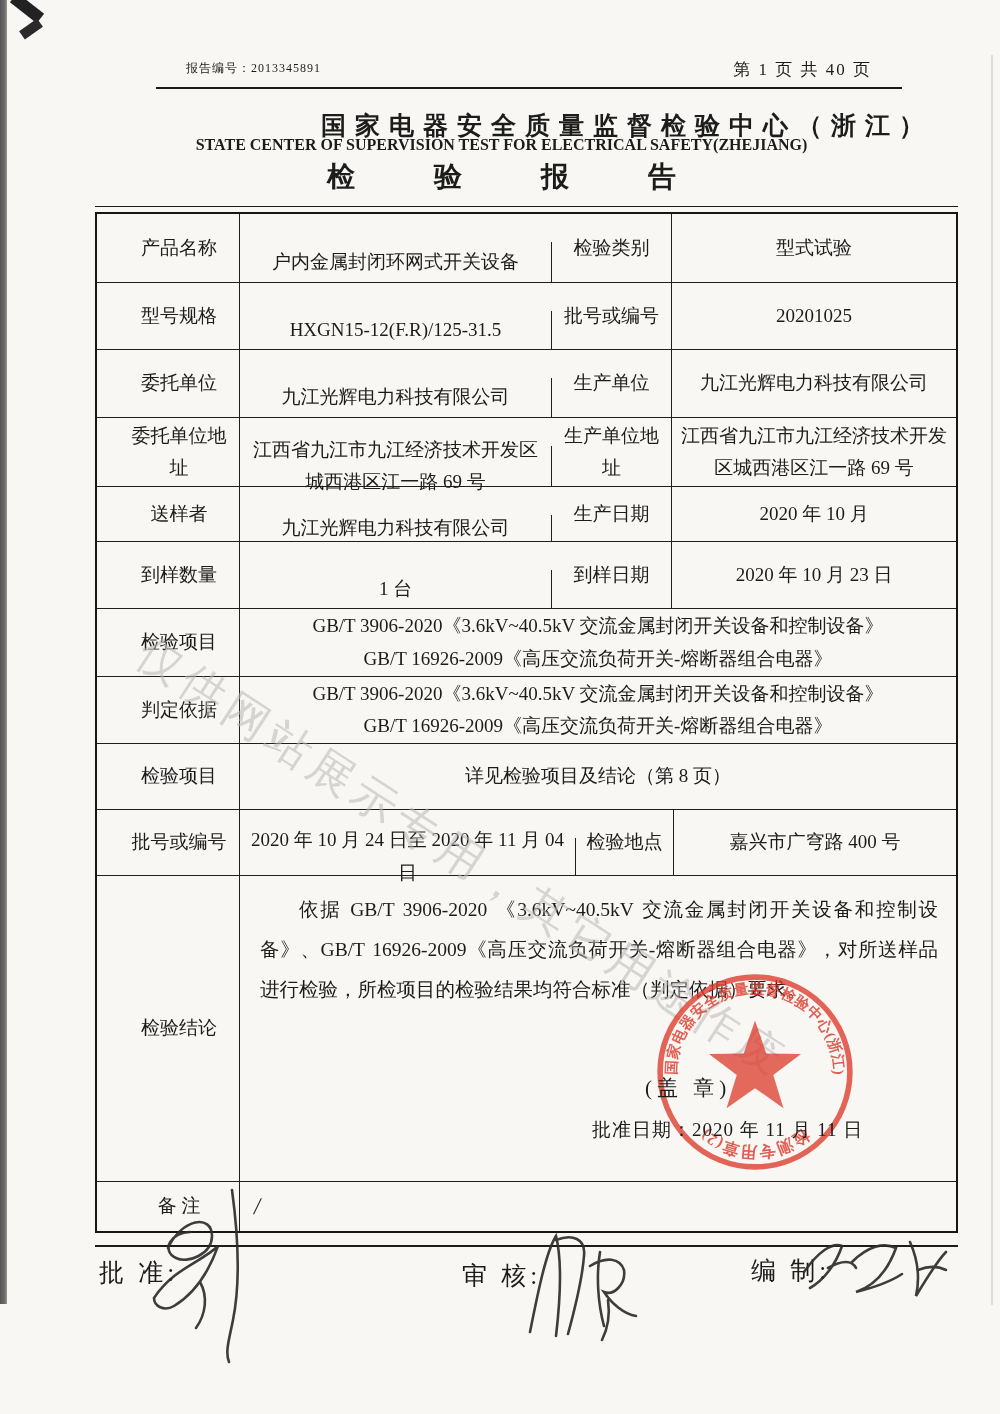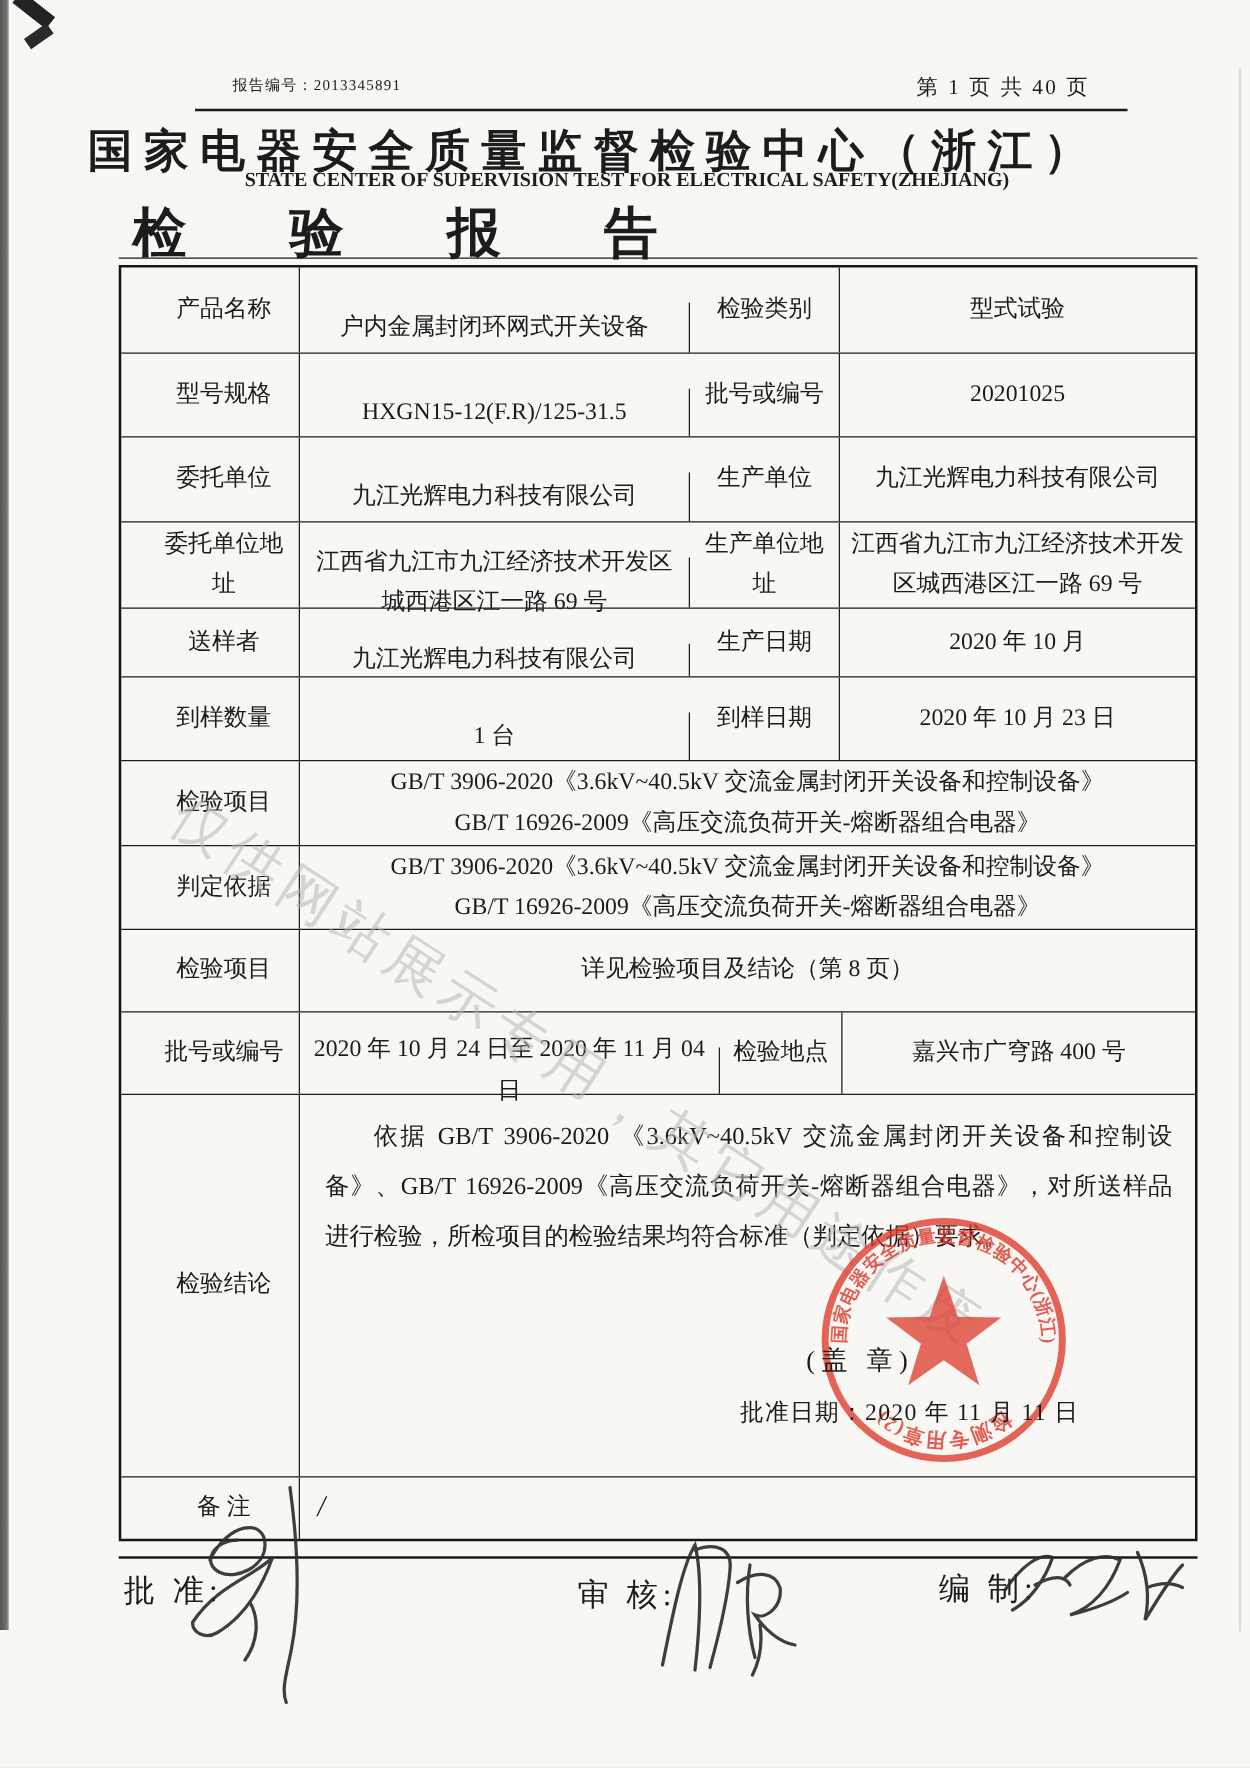--- a/index.html
+++ b/index.html
@@ -17,26 +17,26 @@
   .corner-mark2 { position:absolute; left:20px; top:24px; width:22px; height:10px;
     background:#2a2a2a; transform:rotate(-35deg); }
   .scan-line-right { position:absolute; left:991px; top:55px; width:2px; height:1250px; background:#dedcd8; }
 
   
   .report-no { position:absolute; left:186px; top:60px; font-size:12px; letter-spacing:1px; }
   .page-info { position:absolute; right:128px; top:58px; font-size:17px; letter-spacing:2px; }
   .header-rule { position:absolute; left:156px; top:87px; width:746px; height:2px; background:#1a1a1a; }
 
   
-  .title-cn { position:absolute; left:70px; top:97px; width:863px; text-align:left;
-    font-size:36px; font-weight:bold; letter-spacing:9px; white-space:nowrap; }
+  .title-cn { position:absolute; left:70px; top:109px; width:863px; text-align:right;
+    font-size:25px; font-weight:bold; letter-spacing:9px; white-space:nowrap; }
   .title-en { position:absolute; left:70px; top:136px; width:863px; text-align:center;
     font-size:16px; font-weight:bold; letter-spacing:0px; white-space:nowrap; }
-  .title-report { position:absolute; left:70px; top:158px; width:863px; text-align:left;
-    font-size:43px; font-weight:bold; letter-spacing:36px; text-indent:36px; white-space:nowrap; }
+  .title-report { position:absolute; left:70px; top:158px; width:863px; text-align:center;
+    font-size:28px; font-weight:bold; letter-spacing:36px; text-indent:36px; white-space:nowrap; }
 
   
   .report-table { position:absolute; left:95px; top:212px; width:863px;
     border:2.5px solid #161616; box-sizing:border-box; background:transparent; }
   .hairline-top { position:absolute; left:95px; top:206px; width:863px; height:1px; background:#1c1c1c; }
   .hairline-bottom { position:absolute; left:95px; top:1245px; width:863px; height:1.5px; background:#1c1c1c; }
   .trow { display:flex; border-bottom:1.5px solid #1e1e1e; }
   .trow:last-child { border-bottom:none; }
   .tcell { border-right:1.5px solid #1e1e1e; box-sizing:border-box;
     display:flex; flex-direction:column; align-items:center; justify-content:center;

